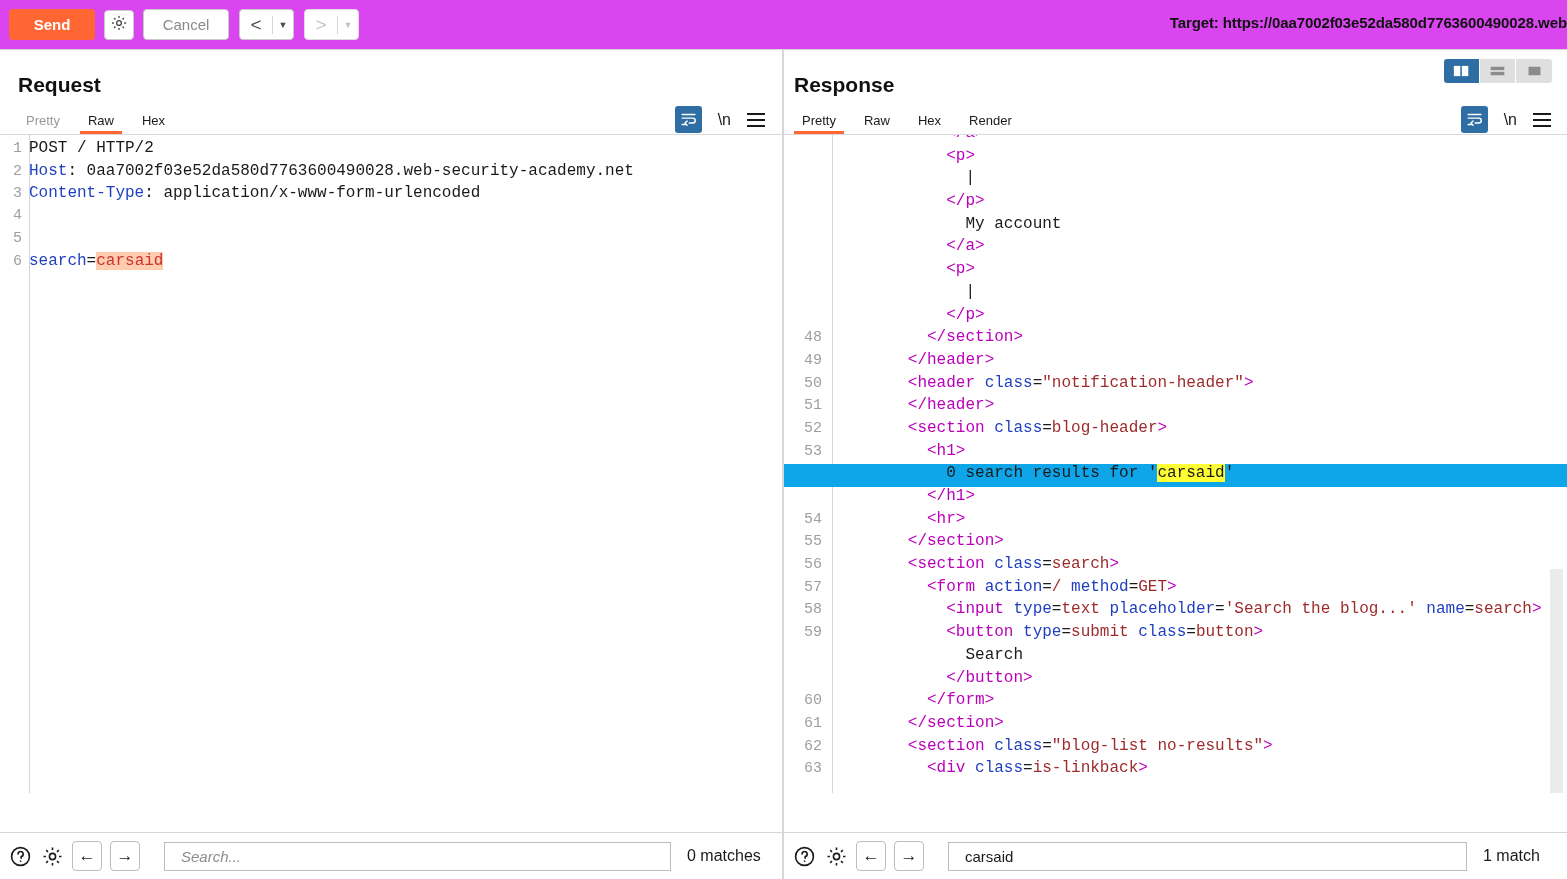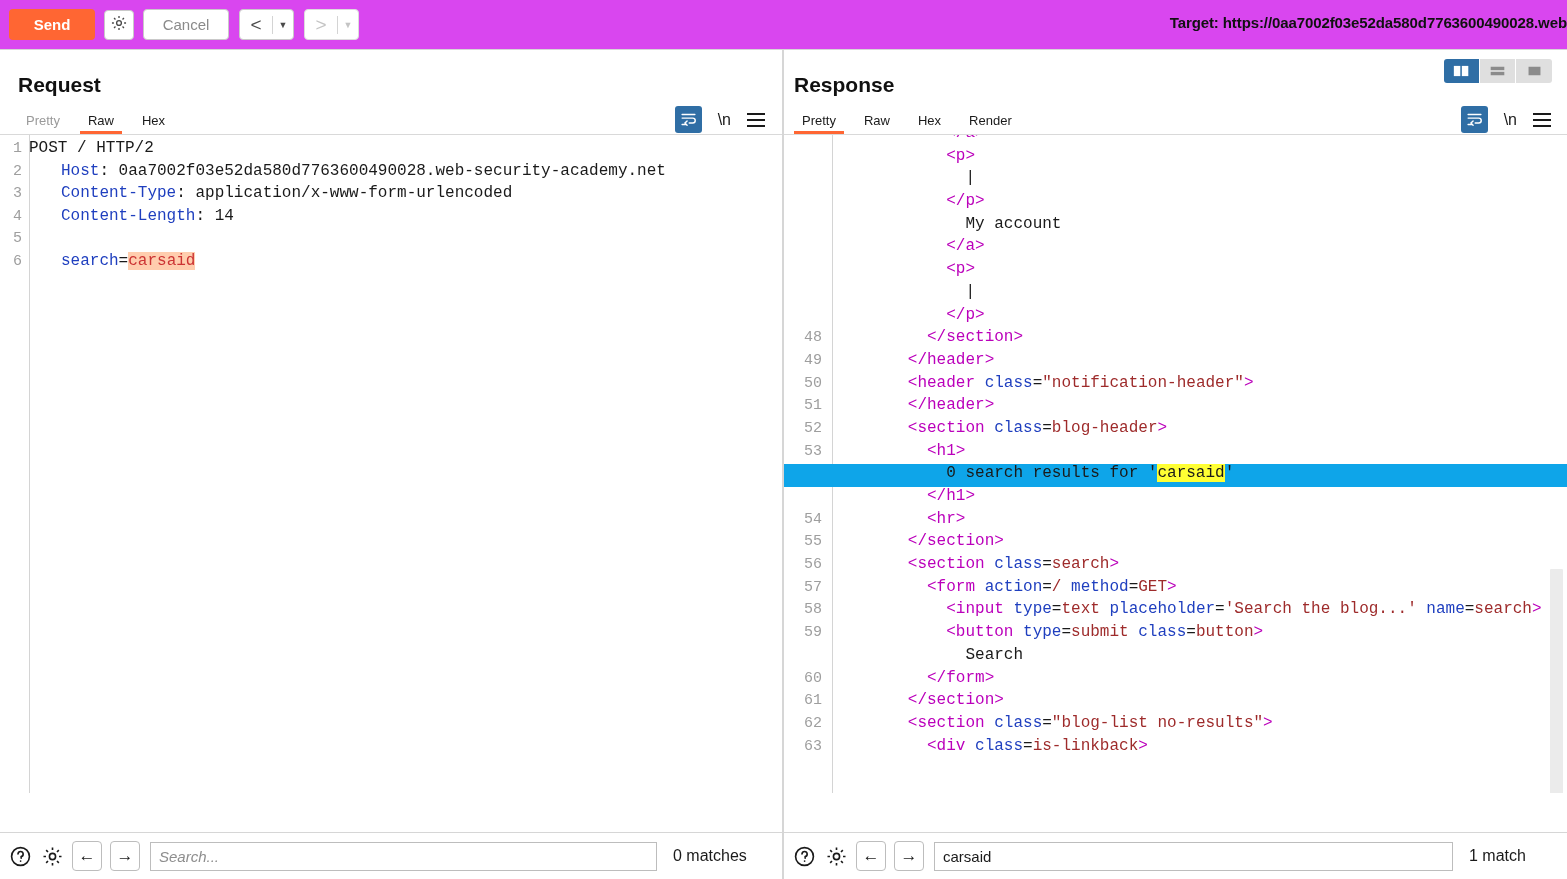--- a/index.html
+++ b/index.html
@@ -179,21 +179,21 @@
   }
   #response-panel .ln { width: 47px; min-width: 47px; padding-right: 9px; }
   .gutter-line {
     position: absolute; top: 0; width: 1px; background: #d4d4d4;
   }
   #request-panel .gutter-line { left: 29px; height: 658px; }
   #response-panel .gutter-line { left: 48px; height: 658px; }
   .code-text { flex: 1; }
 
   
-  .s-key   { color: #1f3fbf; margin-left: 32px; }
+  .s-key   { color: #1f3fbf; }
   .s-plain { color: #1a1a1a; }
   .s-tag   { color: #bb00bb; }
   .s-attr  { color: #1f3fbf; }
   .s-val   { color: #9e2b2b; }
   .hl-orange { background: #ffcdae; color: #cc3333; }
   .hl-yellow { background: #ffff33; color: #1a1a1a; }
 
   .scroll-thumb {
     position: absolute; right: 4px;
     width: 13px; background: #ebebeb; border-radius: 1px;
@@ -210,23 +210,23 @@
   #response-panel .footer { left: 0; width: 783px; }
   .f-icon { margin-left: 9px; cursor: pointer; display: flex; align-items: center; }
   .f-btn {
     width: 30px; height: 30px; margin-left: 8px;
     border: 1px solid #bdbdbd; border-radius: 4px; background: #fff;
     display: flex; align-items: center; justify-content: center;
     cursor: pointer; font-size: 17px; color: #1a1a1a;
     font-family: "Liberation Sans", sans-serif;
   }
   .f-input {
-    margin-left: 10px; height: 29px;
+    margin-left: 24px; height: 29px;
     border: 1px solid #bdbdbd; background: #fff;
-    font-size: 15px; padding: 0 8px;
+    font-size: 15px; padding: 0 16px;
     font-family: "Liberation Sans", sans-serif;
     color: #1a1a1a; outline: none;
   }
   #request-panel .f-input { width: 507px; font-style: italic; }
   #request-panel .f-input::placeholder { color: #8e8e8e; font-style: italic; }
   #response-panel .f-input { width: 519px; }
   .f-matches {
     margin-left: 16px; font-size: 16px; color: #1a1a1a;
     white-space: nowrap;
   }
@@ -291,21 +291,21 @@
   </div>
 
   <div class="tabs-underline"></div>
 
   <div class="code-area">
     <div class="gutter-line"></div>
     <div class="code-scroll" id="request-code" style="padding-top:4px;">
         <div class="code-line"><span class="ln">1</span><span class="code-text"><span class="s-plain">POST / HTTP/2</span></span></div>
         <div class="code-line"><span class="ln">2</span><span class="code-text"><span class="s-key">Host</span><span class="s-plain">: 0aa7002f03e52da580d7763600490028.web-security-academy.net</span></span></div>
         <div class="code-line"><span class="ln">3</span><span class="code-text"><span class="s-key">Content-Type</span><span class="s-plain">: application/x-www-form-urlencoded</span></span></div>
-        <div class="code-line"><span class="ln">4</span><span class="code-text"><span class="s-key">Content-Length</span><span class="s-plain">: 14</span></span></div>
+        <div class="code-line"><span class="ln">4</span></div>
         <div class="code-line"><span class="ln">5</span><span class="code-text"><span class="s-plain"></span></span></div>
         <div class="code-line"><span class="ln">6</span><span class="code-text"><span class="s-key">search</span><span class="s-plain">=</span><span class="hl-orange">carsaid</span></span></div>
       </div>
   </div>
 
   <div class="footer">
     <span class="f-icon">
       <svg width="23" height="23" viewBox="0 0 24 24" fill="none" stroke="#1a1a1a" stroke-width="1.7">
         <circle cx="12" cy="12" r="9.3"></circle>
         <path d="M9.4 9.2a2.7 2.7 0 1 1 3.3 2.9v1.6" stroke-linecap="round"></path>
@@ -393,20 +393,21 @@
         <div class="code-line"><span class="ln">53</span><span class="code-text"><span class="s-plain">          </span><span class="s-tag">&lt;h1&gt;</span></span></div>
         <div class="code-line hl"><span class="ln"></span><span class="code-text"><span class="s-plain">            0 search results for '</span><span class="hl-yellow">carsaid</span><span class="s-plain">'</span></span></div>
         <div class="code-line"><span class="ln"></span><span class="code-text"><span class="s-plain">          </span><span class="s-tag">&lt;/h1&gt;</span></span></div>
         <div class="code-line"><span class="ln">54</span><span class="code-text"><span class="s-plain">          </span><span class="s-tag">&lt;hr&gt;</span></span></div>
         <div class="code-line"><span class="ln">55</span><span class="code-text"><span class="s-plain">        </span><span class="s-tag">&lt;/section&gt;</span></span></div>
         <div class="code-line"><span class="ln">56</span><span class="code-text"><span class="s-plain">        </span><span class="s-tag">&lt;section </span><span class="s-attr">class</span><span class="s-plain">=</span><span class="s-val">search</span><span class="s-tag">&gt;</span></span></div>
         <div class="code-line"><span class="ln">57</span><span class="code-text"><span class="s-plain">          </span><span class="s-tag">&lt;form </span><span class="s-attr">action</span><span class="s-plain">=</span><span class="s-val">/ </span><span class="s-attr">method</span><span class="s-plain">=</span><span class="s-val">GET</span><span class="s-tag">&gt;</span></span></div>
         <div class="code-line"><span class="ln">58</span><span class="code-text"><span class="s-plain">            </span><span class="s-tag">&lt;input </span><span class="s-attr">type</span><span class="s-plain">=</span><span class="s-val">text </span><span class="s-attr">placeholder</span><span class="s-plain">=</span><span class="s-val">'Search the blog...' </span><span class="s-attr">name</span><span class="s-plain">=</span><span class="s-val">search</span><span class="s-tag">&gt;</span></span></div>
         <div class="code-line"><span class="ln">59</span><span class="code-text"><span class="s-plain">            </span><span class="s-tag">&lt;button </span><span class="s-attr">type</span><span class="s-plain">=</span><span class="s-val">submit </span><span class="s-attr">class</span><span class="s-plain">=</span><span class="s-val">button</span><span class="s-tag">&gt;</span></span></div>
         <div class="code-line"><span class="ln"></span><span class="code-text"><span class="s-plain">              Search</span></span></div>
+        <div class="code-line"><span class="ln"></span><span class="code-text"><span class="s-plain">            </span><span class="s-tag">&lt;/button&gt;</span></span></div>
         <div class="code-line"><span class="ln">60</span><span class="code-text"><span class="s-plain">          </span><span class="s-tag">&lt;/form&gt;</span></span></div>
         <div class="code-line"><span class="ln">61</span><span class="code-text"><span class="s-plain">        </span><span class="s-tag">&lt;/section&gt;</span></span></div>
         <div class="code-line"><span class="ln">62</span><span class="code-text"><span class="s-plain">        </span><span class="s-tag">&lt;section </span><span class="s-attr">class</span><span class="s-plain">=</span><span class="s-val">"blog-list no-results"</span><span class="s-tag">&gt;</span></span></div>
         <div class="code-line"><span class="ln">63</span><span class="code-text"><span class="s-plain">          </span><span class="s-tag">&lt;div </span><span class="s-attr">class</span><span class="s-plain">=</span><span class="s-val">is-linkback</span><span class="s-tag">&gt;</span></span></div>
       </div>
     <div class="scroll-thumb" style="top:434px;height:260px;"></div>
   </div>
 
   <div class="footer">
     <span class="f-icon">

